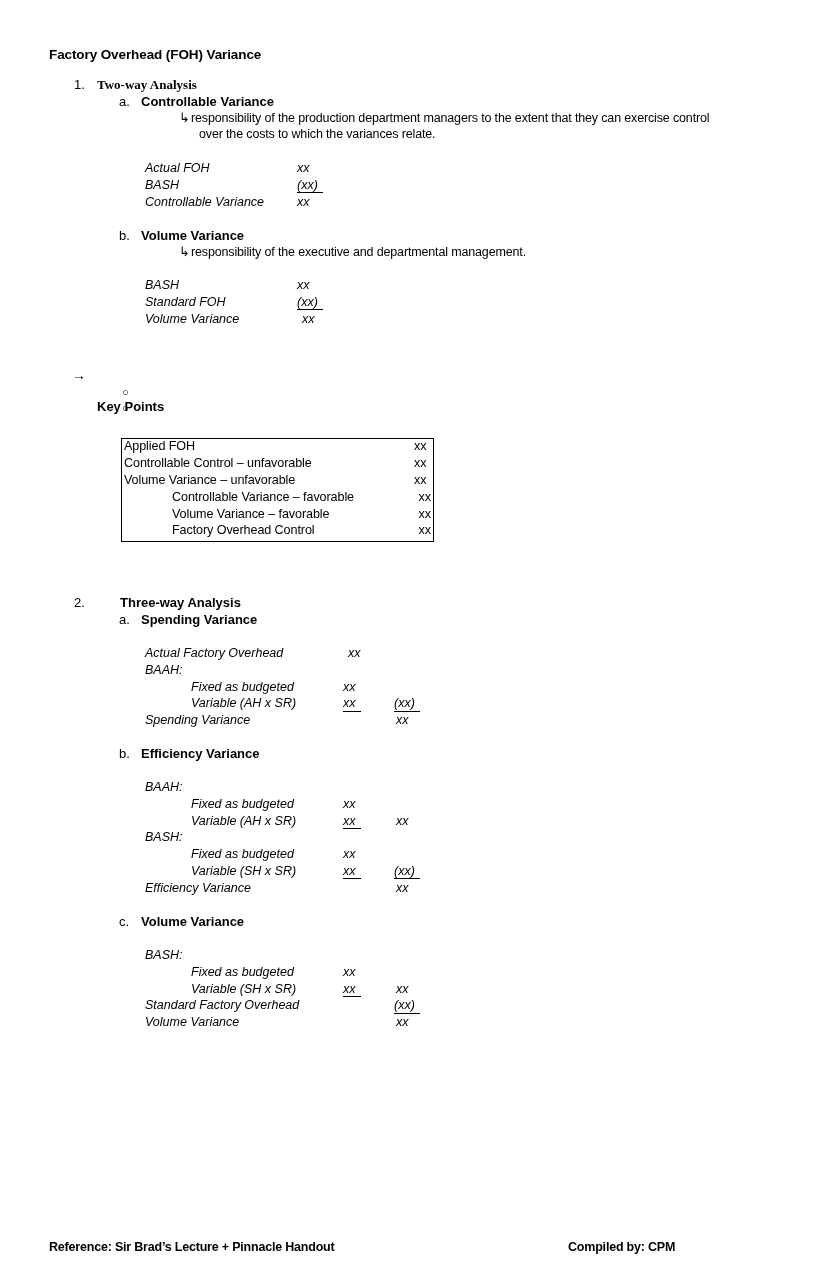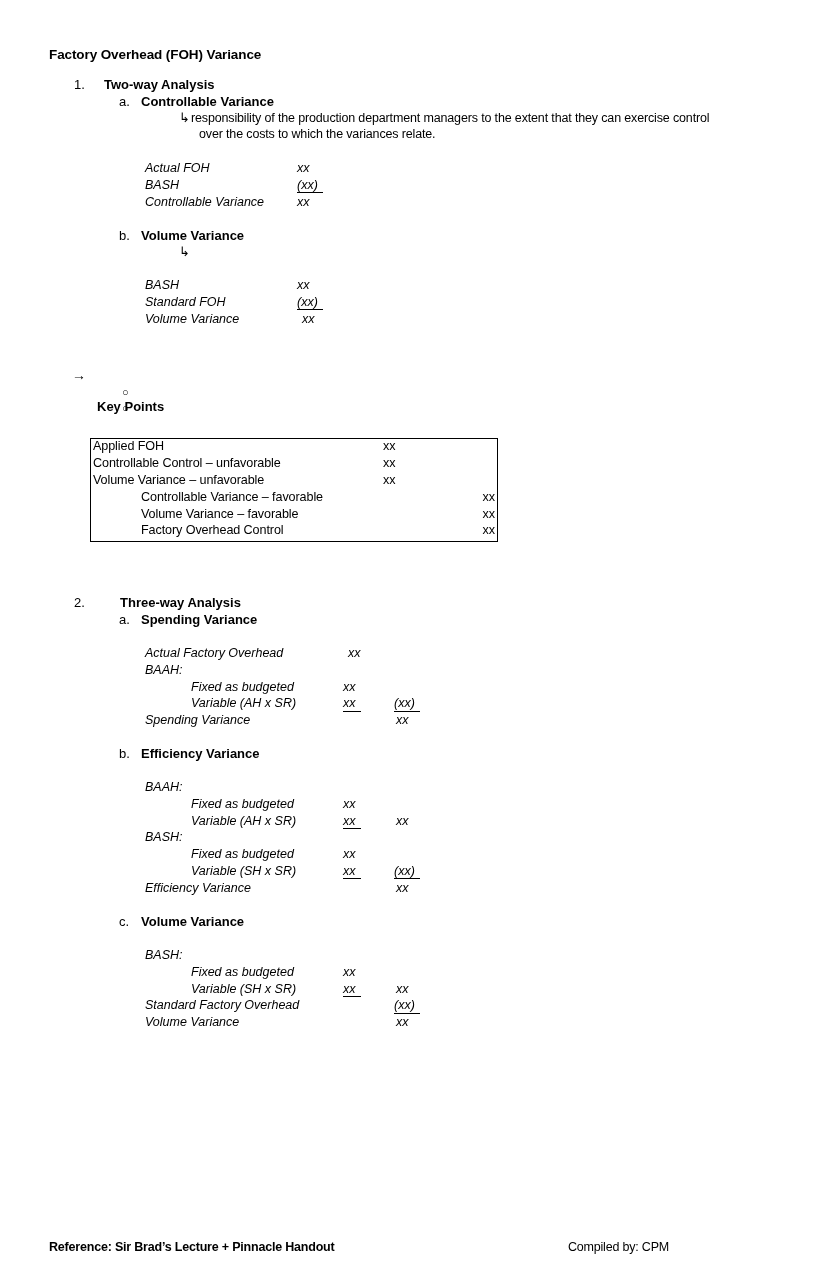--- a/index.html
+++ b/index.html
@@ -87,23 +87,23 @@
     font-weight: normal;
   }
   .kp-text {
     font-size: 12.6px;
     letter-spacing: -0.1px;
   }
 
   
   .box {
     position: absolute;
-    left: 90px;
+    left: 121px;
     top: 438px;
-    width: 408px;
+    width: 313px;
     height: 104px;
     border: 1.3px solid #000;
     box-sizing: border-box;
   }
   .box .brow {
     position: relative;
     height: 16.9px;
     font-size: 12.6px;
     white-space: nowrap;
     letter-spacing: -0.1px;
@@ -120,33 +120,33 @@
     top: 1240px;
     font-size: 12.5px;
     font-weight: bold;
     letter-spacing: -0.2px;
   }
   .footer-right {
     position: absolute;
     left: 568px;
     top: 1240px;
     font-size: 12.5px;
-    font-weight: normal;
+    font-weight: bold;
     letter-spacing: -0.2px;
   }
 </style>
 </head>
 <body>
 
 <div class="page">
 
   <div class="doc-title">Factory Overhead (FOH) Variance</div>
 
   <div class="abs num-label" style="left:74px; top:77px;">1.</div>
-  <div class="abs hd1" style="left:104px; top:77px;">Two-way Analysis</div>
+  <div class="abs hd1" style="left:97px; top:77px;font-family:Liberation Serif, serif;">Two-way Analysis</div>
 
   <div class="abs sub-letter" style="left:119px; top:94px;">a.</div>
   <div class="abs hd2" style="left:141px; top:94px;">Controllable Variance</div>
   <div class="abs arrow-hook" style="left:179px; top:110px;">↳</div>
   <div class="abs body-text" style="left:191px; top:111px;">responsibility of the production department managers to the extent that they can exercise control</div>
   <div class="abs body-text" style="left:199px; top:127px;">over the costs to which the variances relate.</div>
 
   <div class="ledger" style="left:145px; top:161px;">
     <div class="row">
       <span class="lbl">Actual FOH</span>
@@ -158,20 +158,21 @@
     </div>
     <div class="row">
       <span class="lbl">Controllable Variance</span>
       <span class="c1">xx</span>
     </div>
   </div>
 
   <div class="abs sub-letter" style="left:119px; top:228px;">b.</div>
   <div class="abs hd2" style="left:141px; top:228px;">Volume Variance</div>
   <div class="abs arrow-hook" style="left:179px; top:244px;">↳</div>
+  <div class="abs body-text" style="left:191px; top:245px;">responsibility of the executive and departmental management.</div>
 
   <div class="ledger" style="left:145px; top:278px;">
     <div class="row">
       <span class="lbl">BASH</span>
       <span class="c1">xx</span>
     </div>
     <div class="row">
       <span class="lbl">Standard FOH</span>
       <span class="c1"><span class="ul-pad">(xx)</span></span>
     </div>

